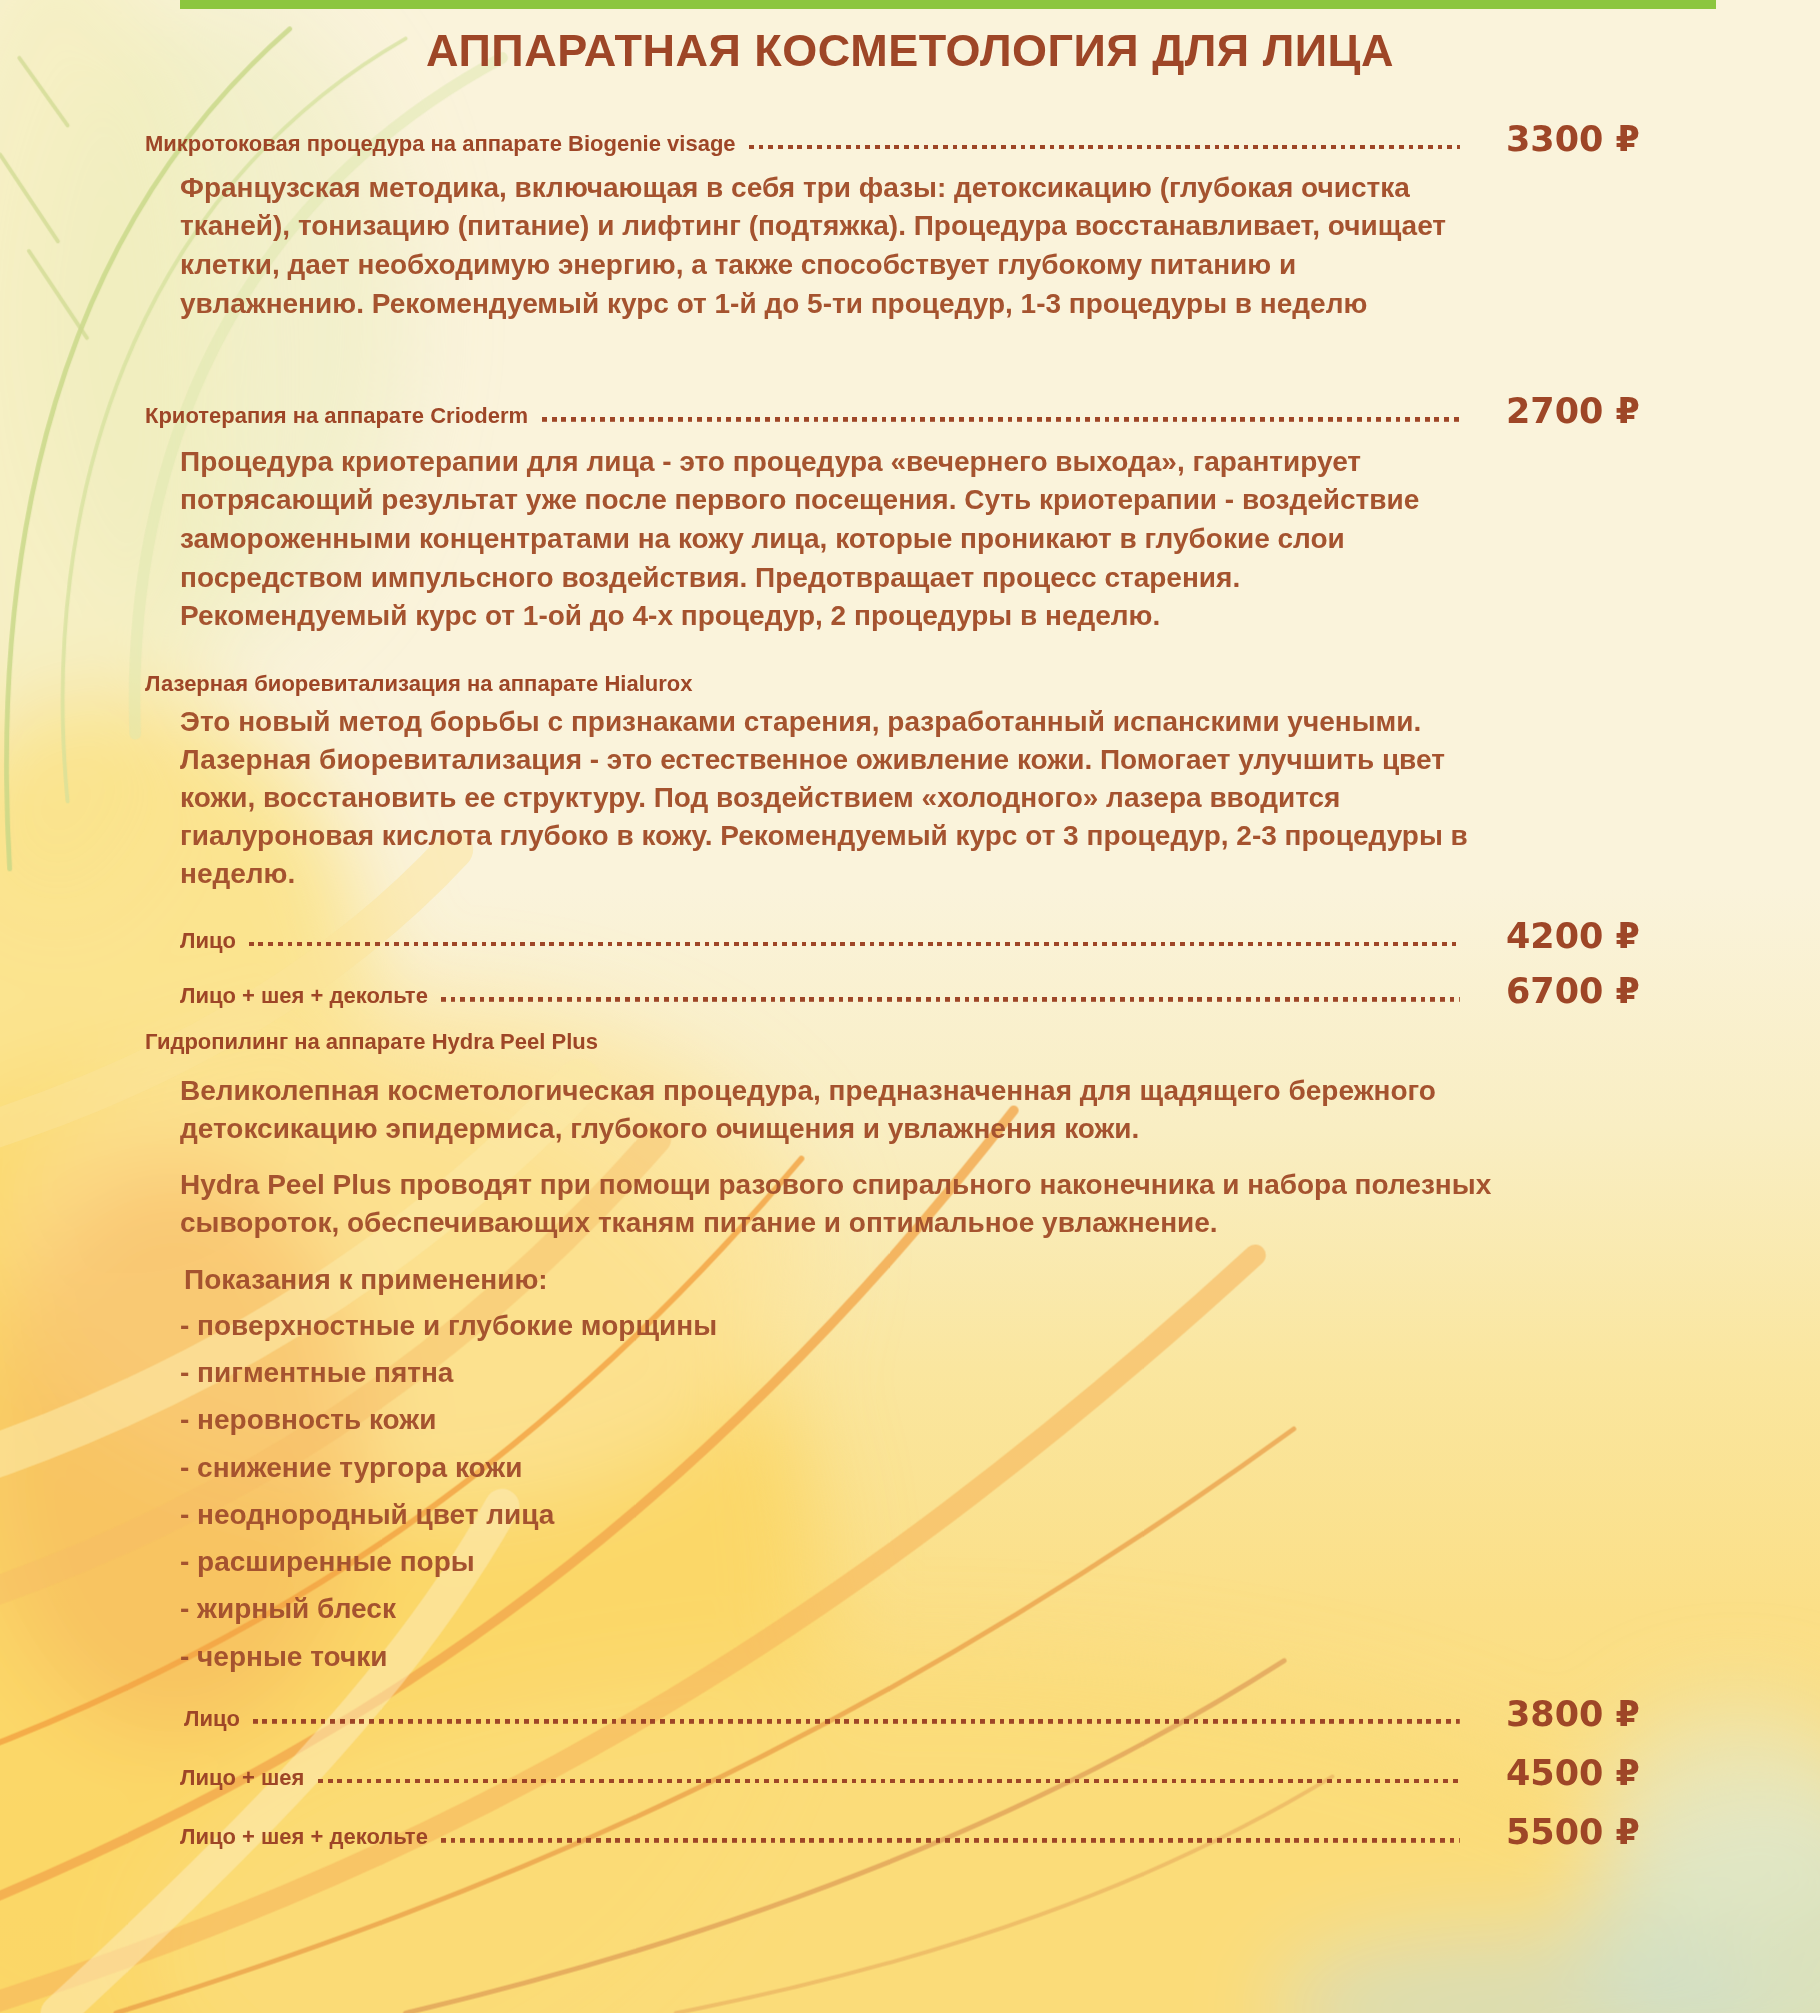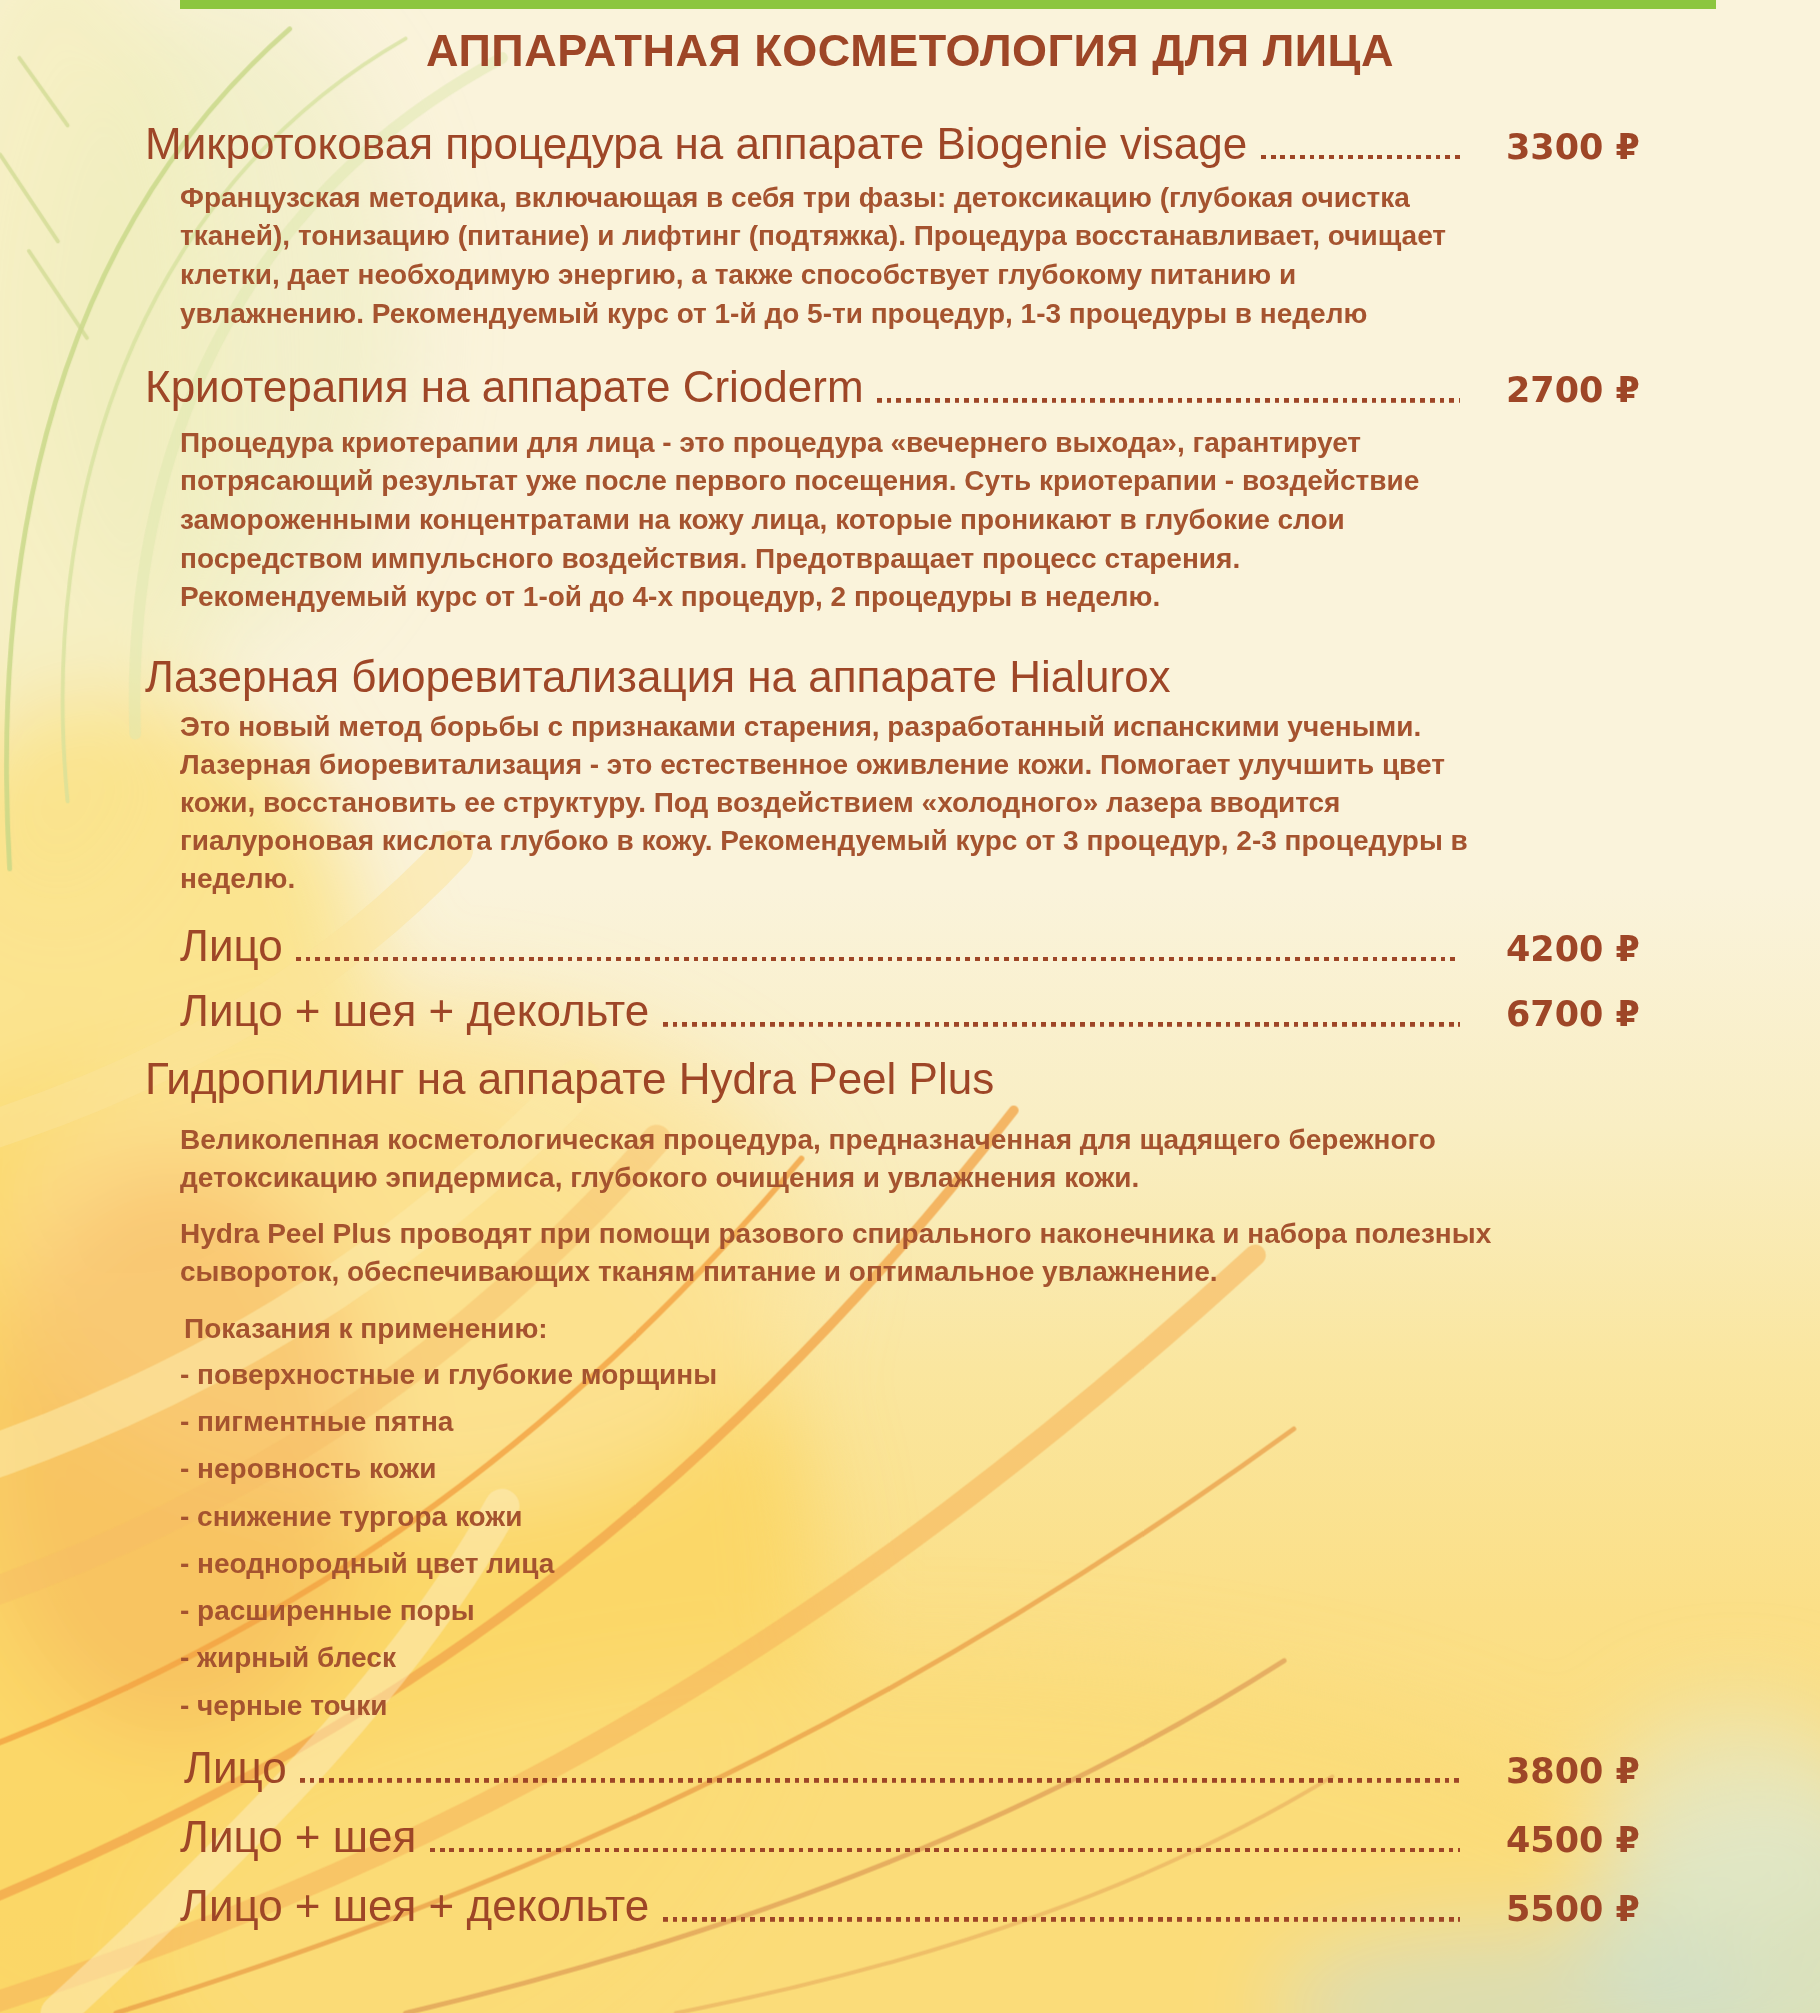--- a/index.html
+++ b/index.html
@@ -42,22 +42,22 @@
     font-size: 45px;
     font-weight: bold;
     letter-spacing: 0.5px;
     color: #9e4627;
   }
   .row {
     display: flex;
     align-items: baseline;
   }
   .h {
-    font-size: 44px;
-    font-weight: normal;
+    font-size: 22px;
+    font-weight: bold;
     color: #9e4627;
     white-space: nowrap;
   }
   .leader {
     flex: 1;
     align-self: flex-end;
     height: 5.8px;
     margin: 0 46px 9.7px 13.5px;
     background-image: repeating-linear-gradient(to right, #9e4627 0 4.8px, transparent 4.8px 9.7px);
     background-repeat: no-repeat;
@@ -76,21 +76,21 @@
     font-size: 28px;
     font-weight: bold;
     color: #a5532f;
     line-height: 1.36;
     margin: 5.8px 0 0 35px;
     max-width: 1294px;
   }
   .para { margin-top: 17.4px; max-width: 1371px; }
   #sec1 { margin-top: 42px; }
   #sec1 .desc { margin-top: 9.7px; line-height: 1.38; }
-  #sec2 { margin-top: 29px; }
+  #sec2 { margin-top: 68px; }
   #sec2 .desc { margin-top: 11.6px; line-height: 1.38; }
   #sec3 { margin-top: 35px; }
   #sec4 { margin-top: 17.4px; }
   .price-row { margin-top: 15.4px; }
   .price-row.first { margin-top: 23px; }
   .price-row.bottom { margin-top: 19.3px; }
   .ind-title {
     margin: 22px 0 0 39px;
     font-size: 28px;
     font-weight: bold;

